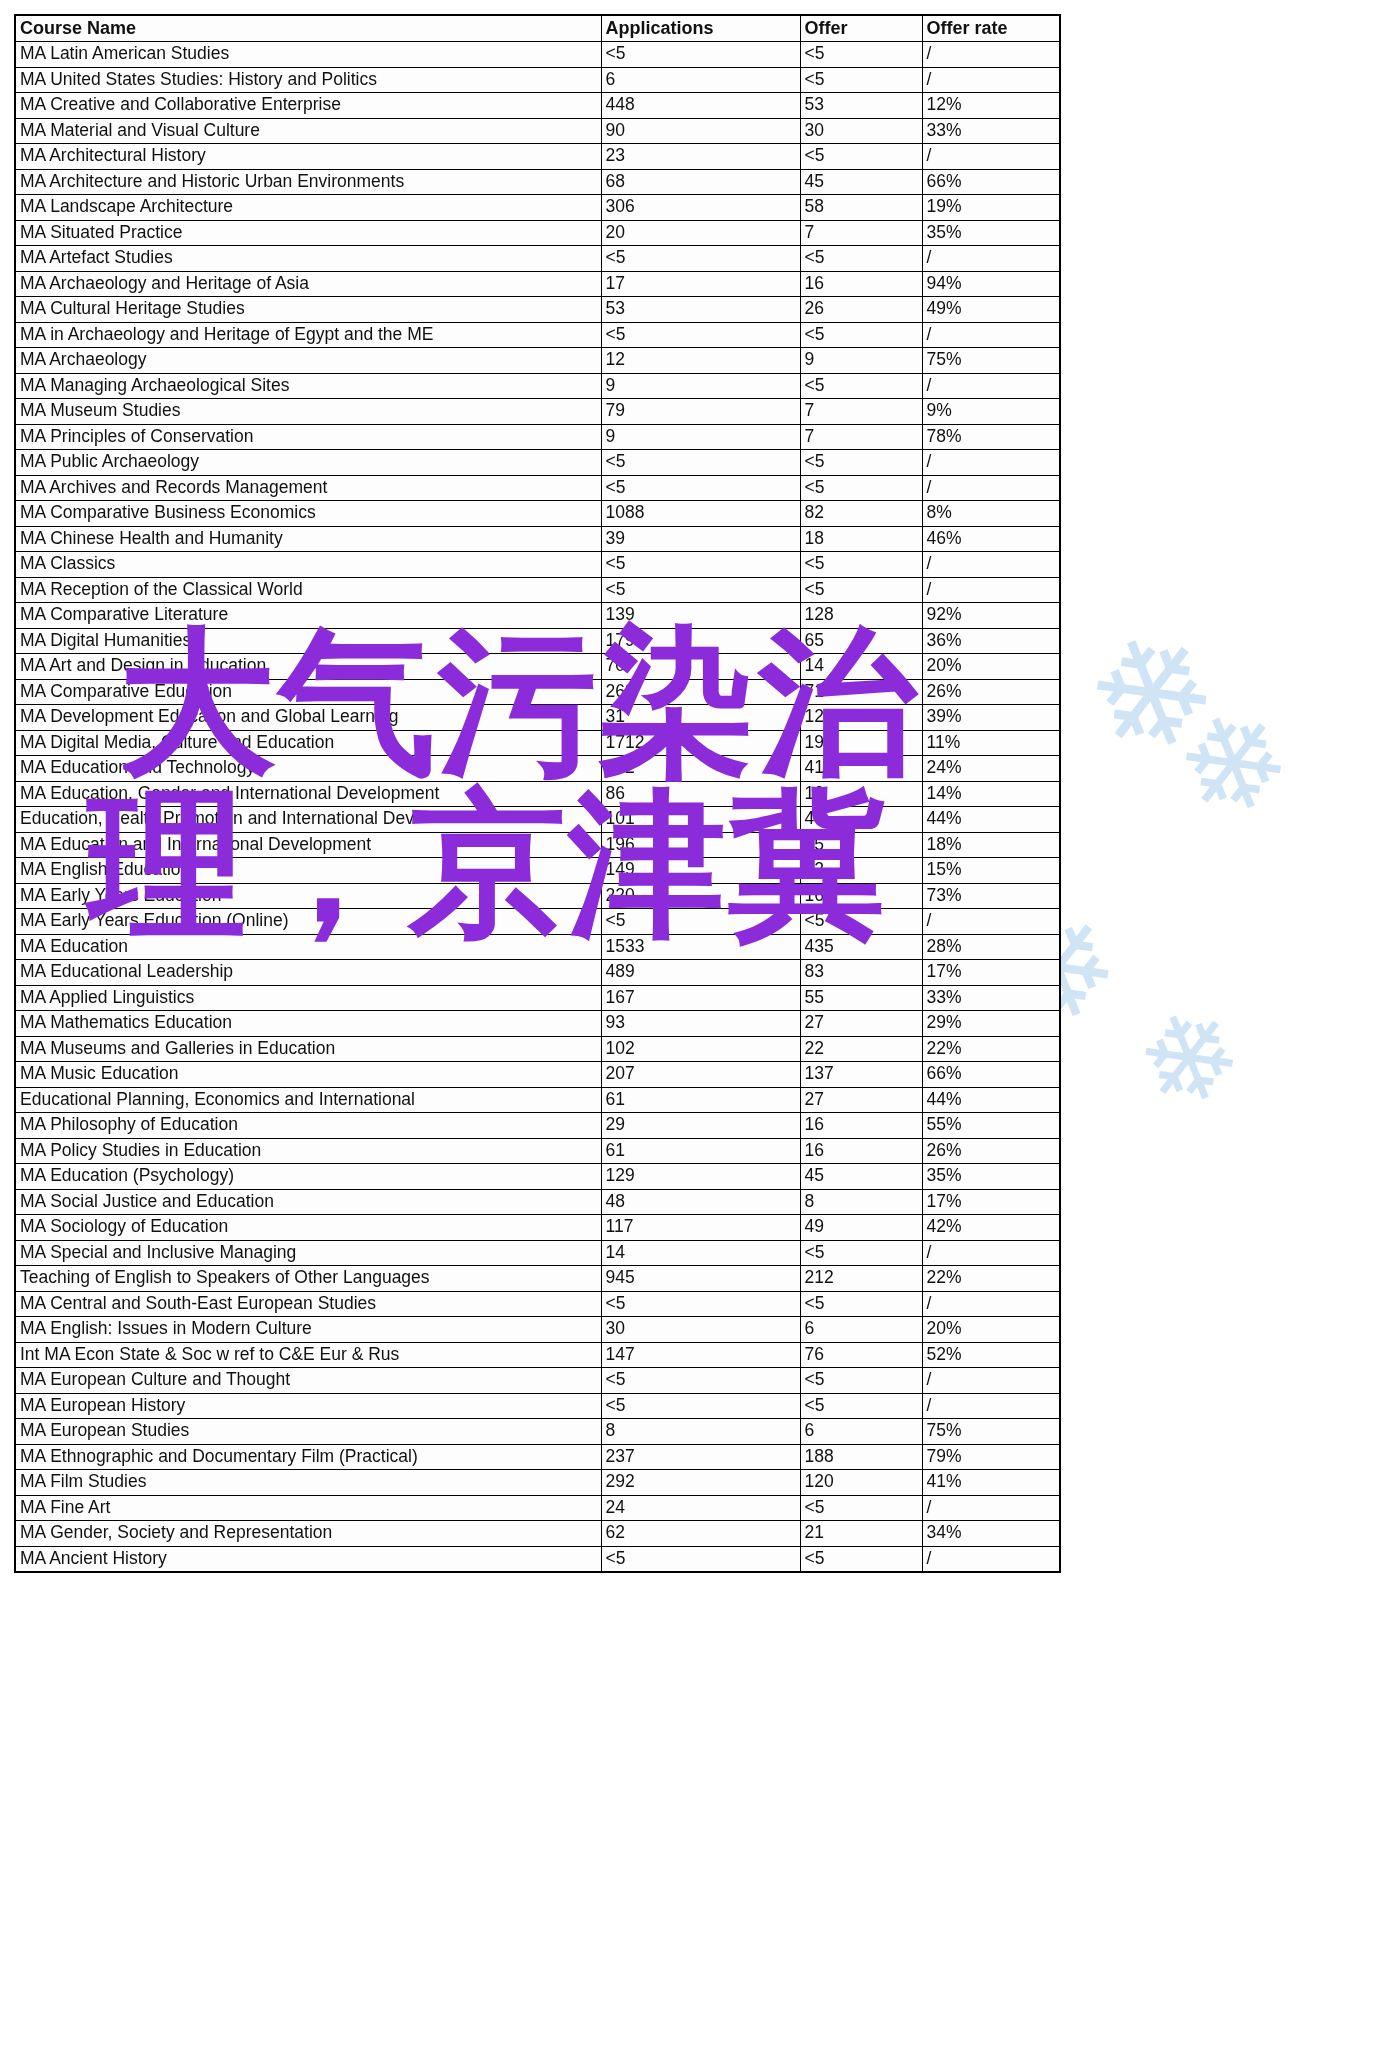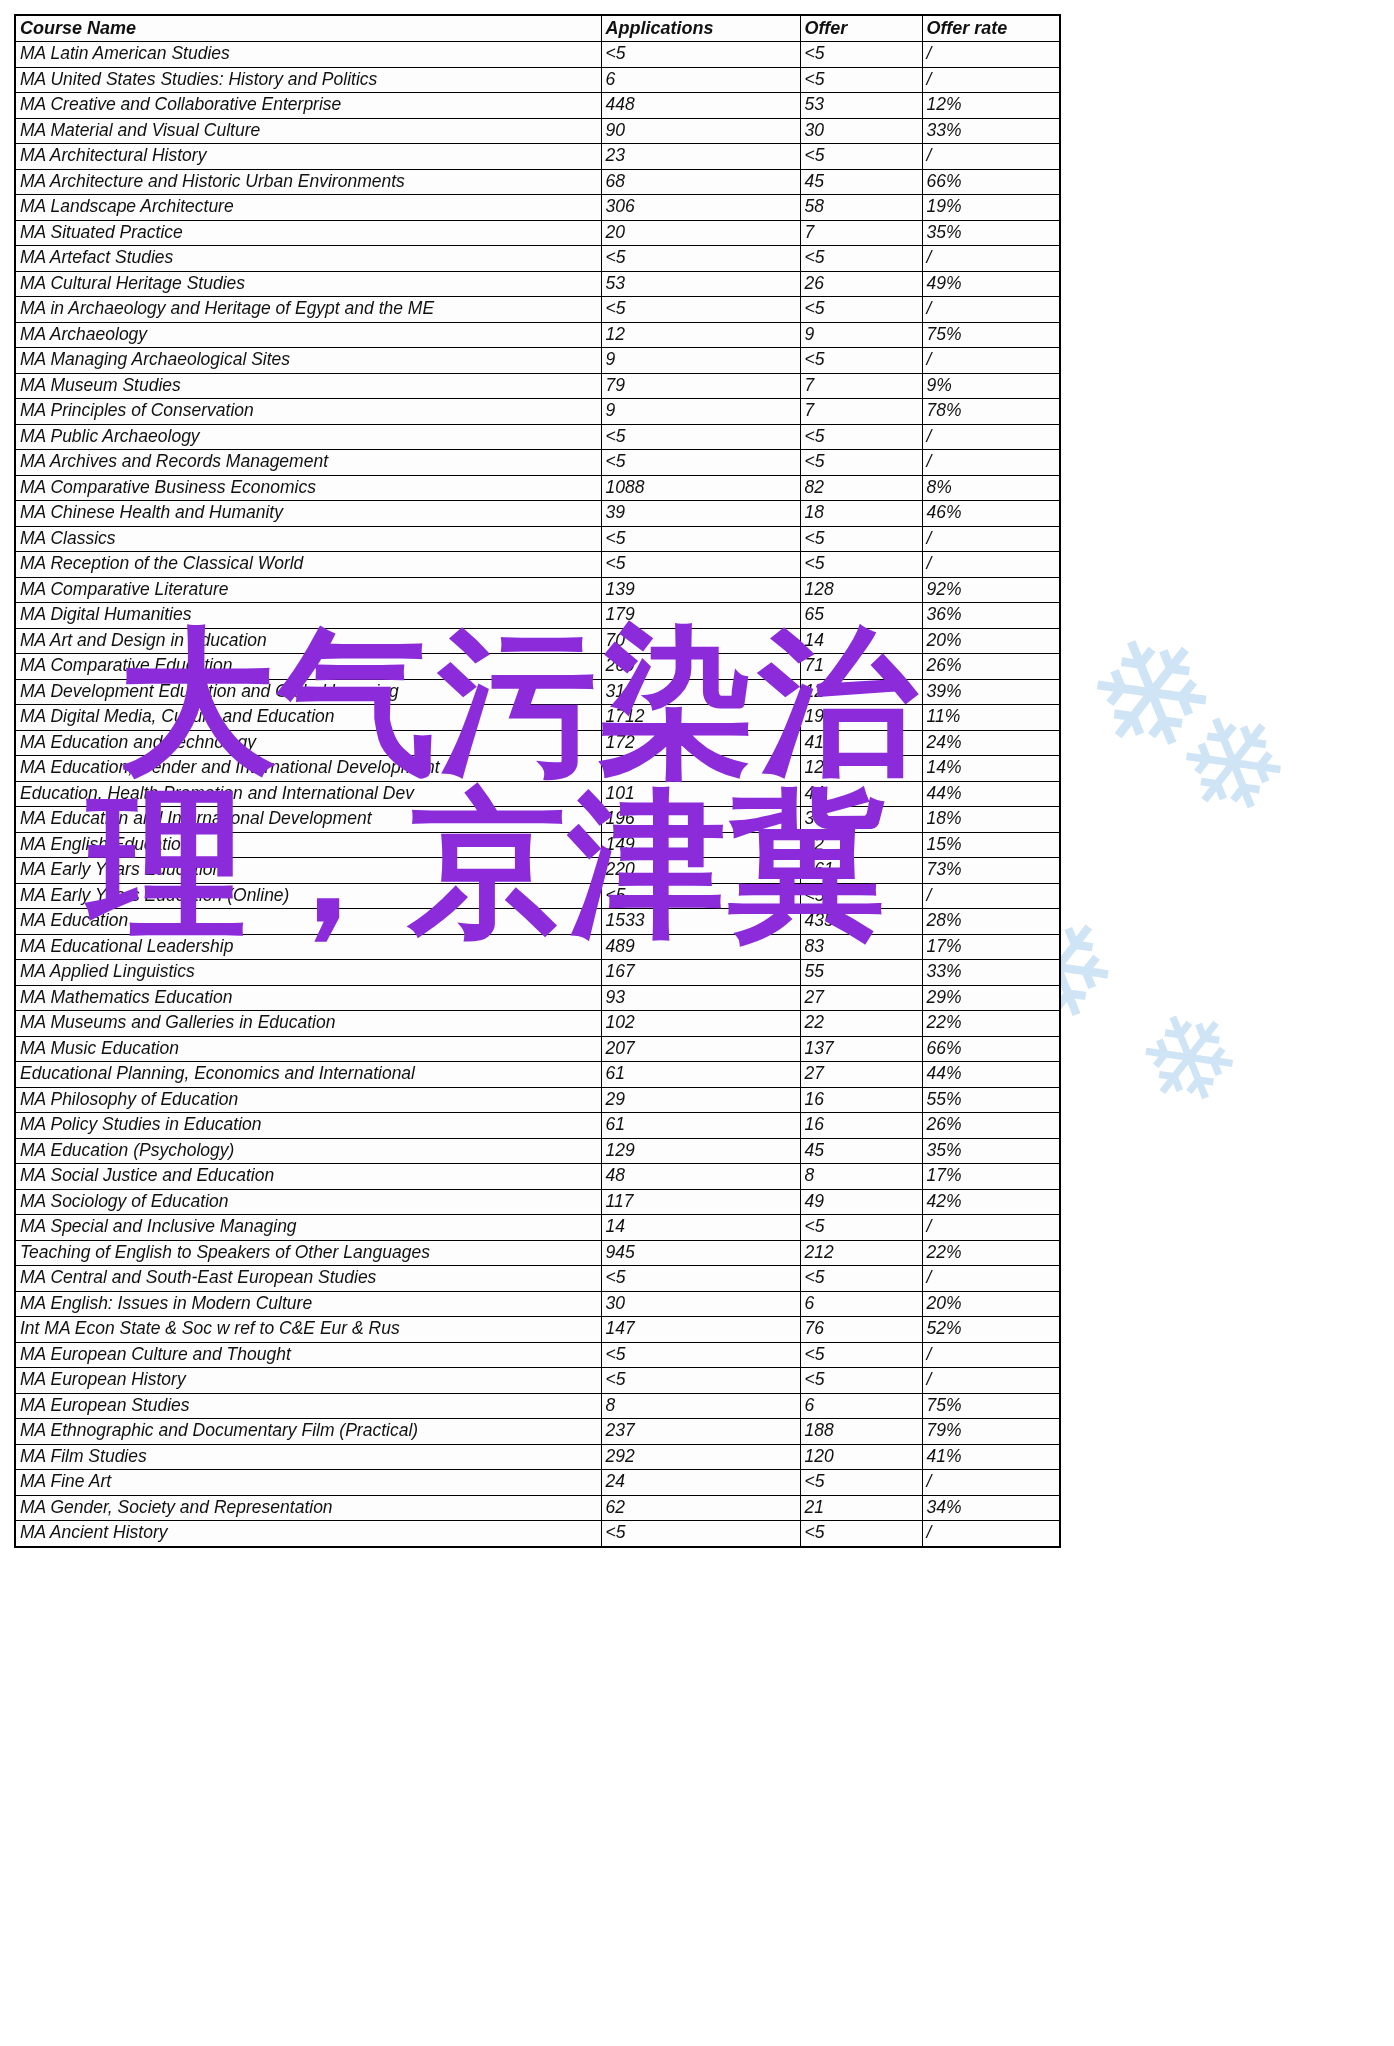--- a/index.html
+++ b/index.html
@@ -43,21 +43,20 @@
   .bg-wm.b8 { left: 1140px; top: 1000px; font-size: 120px; transform: rotate(-22deg); }
   .bg-wm.b9 { left: 660px;  top: 1120px; font-size: 110px; transform: rotate(-22deg); }
   .bg-wm.b10{ left: 30px;   top: 1130px; font-size: 100px; transform: rotate(-22deg); }
 
   
   #tablewrap {
     position: absolute;
     left: 14px;
     top: 14px;
     width: 1045px;
-    font-style: italic;
   }
   table.grid {
     border-collapse: collapse;
     width: 1045px;
     table-layout: fixed;
     background: #fdfdfd;
   }
   table.grid col.c0 { width: 586px; }
   table.grid col.c1 { width: 199px; }
   table.grid col.c2 { width: 122px; }
@@ -199,20 +198,26 @@
             <td>7</td>
             <td>35%</td>
           </tr>
           <tr>
             <td>MA Artefact Studies</td>
             <td>&lt;5</td>
             <td>&lt;5</td>
             <td>/</td>
           </tr>
           <tr>
+            <td>MA Archaeology and Heritage of Asia</td>
+            <td>17</td>
+            <td>16</td>
+            <td>94%</td>
+          </tr>
+          <tr>
             <td>MA Cultural Heritage Studies</td>
             <td>53</td>
             <td>26</td>
             <td>49%</td>
           </tr>
           <tr>
             <td>MA in Archaeology and Heritage of Egypt and the ME</td>
             <td>&lt;5</td>
             <td>&lt;5</td>
             <td>/</td>

